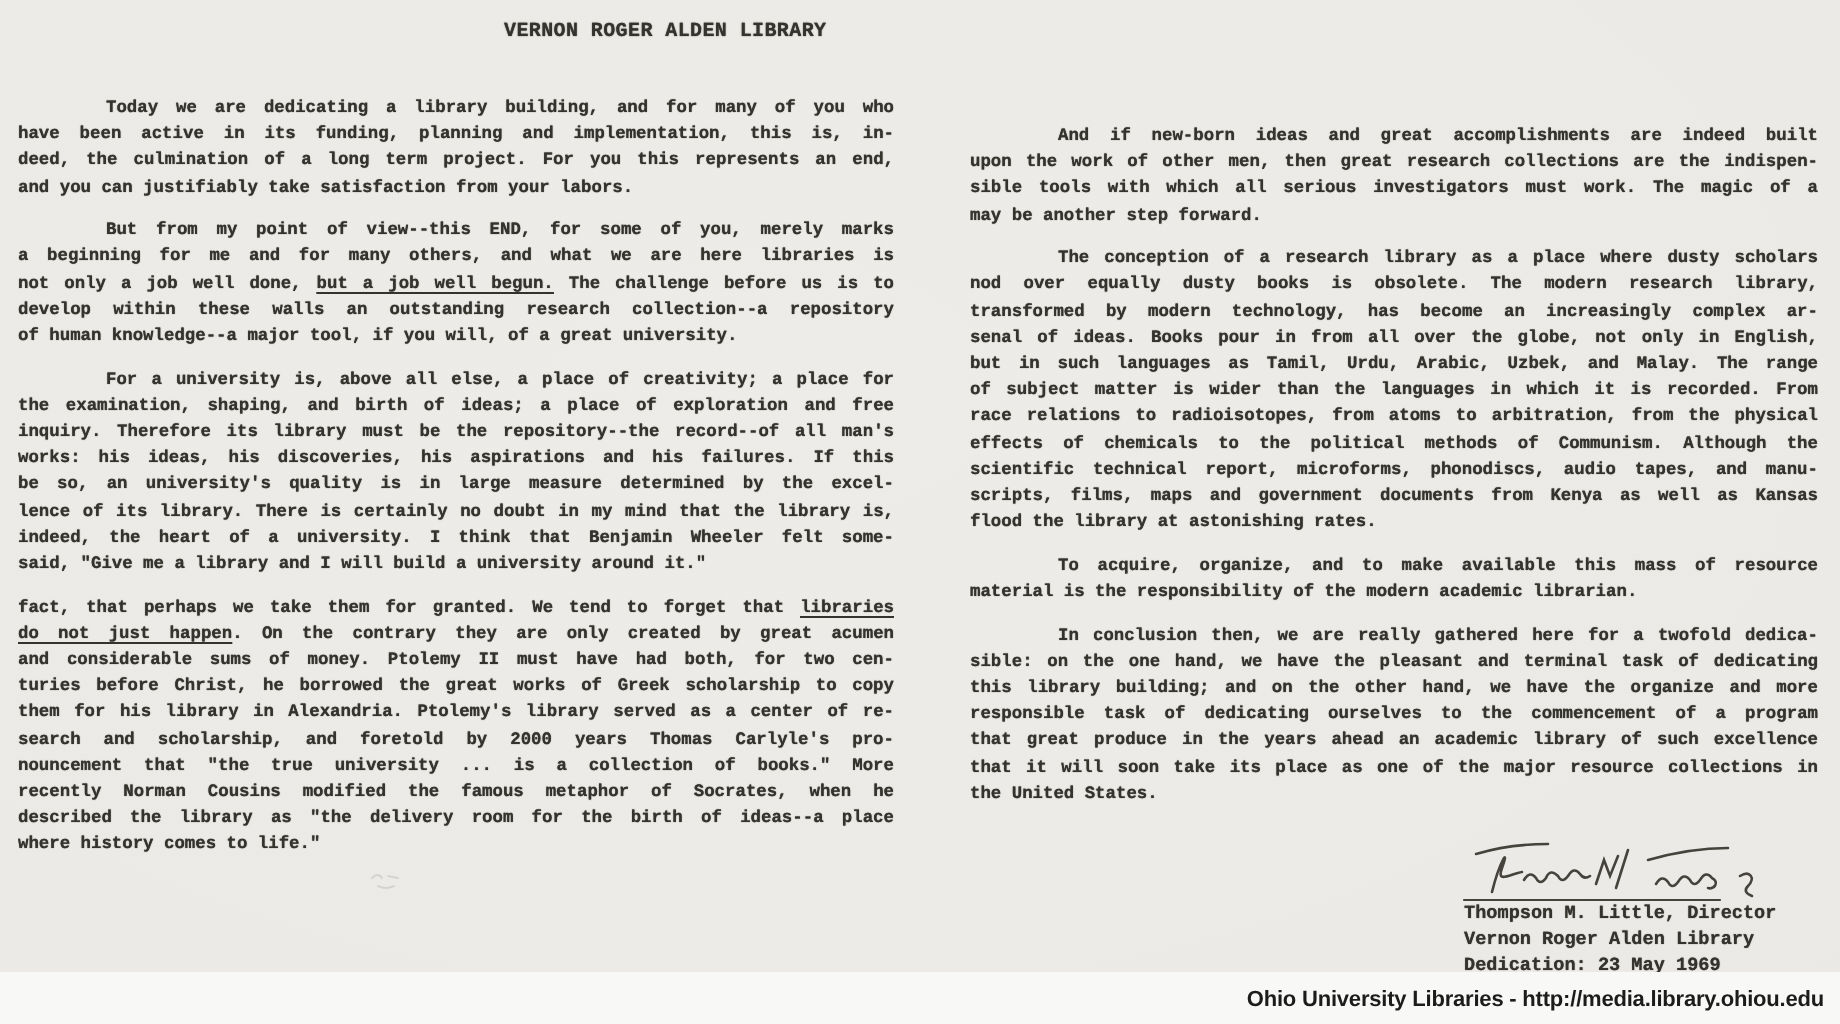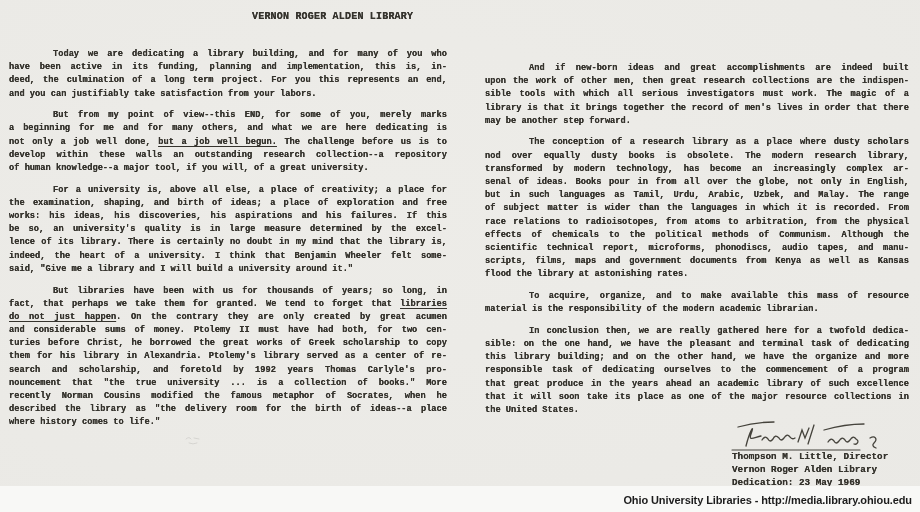--- a/index.html
+++ b/index.html
@@ -57,55 +57,54 @@
 
   <div class="col col-left">
       <div class="para">
         <div class="tline indent"><span>Today we are dedicating a library building, and for many of you who</span></div>
         <div class="tline"><span>have been active in its funding, planning and implementation, this is,  in-</span></div>
         <div class="tline"><span>deed, the culmination of a long term project.  For you this represents an end,</span></div>
         <div class="tline last"><span>and you can justifiably take satisfaction from your labors.</span></div>
       </div>
       <div class="para">
         <div class="tline indent"><span>But from my point of view--this END, for some of you, merely marks</span></div>
-        <div class="tline"><span>a beginning for me and for many others, and what we are here dedicating is</span></div>
+        <div class="tline"><span>a beginning for me and for many others, and what we are here libraries is</span></div>
         <div class="tline"><span>not only a job well done, </span><span class="us">but a job well begun.</span><span> The challenge before us is to</span></div>
         <div class="tline"><span>develop within these walls an outstanding research collection--a repository</span></div>
         <div class="tline last"><span>of human knowledge--a major tool, if you will, of a great university.</span></div>
       </div>
       <div class="para">
         <div class="tline indent"><span>For a university is, above all else, a place of creativity; a place for</span></div>
         <div class="tline"><span>the examination, shaping, and birth of ideas; a place of exploration and free</span></div>
+        <div class="tline"><span>inquiry.  Therefore its library must be the repository--the record--of all man's</span></div>
         <div class="tline"><span>works: his ideas, his discoveries, his aspirations and his failures.  If this</span></div>
         <div class="tline"><span>be so, an university's quality is in large measure determined by the excel-</span></div>
         <div class="tline"><span>lence of its library.  There is certainly no doubt in my mind that the library is,</span></div>
         <div class="tline"><span>indeed, the heart of a university.  I think that Benjamin Wheeler felt some-</span></div>
         <div class="tline last"><span>said,  "Give me a library and I will build a university around it."</span></div>
       </div>
       <div class="para">
-        <div class="tline indent"><span>But libraries have been with us for thousands of years;  so long, in</span></div>
         <div class="tline"><span>fact, that perhaps we take them for granted.  We tend to forget that </span><span class="us">libraries</span></div>
         <div class="tline"><span class="us">do not just happen</span><span>.  On the contrary they are only created by great acumen</span></div>
         <div class="tline"><span>and considerable sums of money.  Ptolemy II must have had both, for two cen-</span></div>
         <div class="tline"><span>turies before Christ, he borrowed the great works of Greek scholarship to copy</span></div>
         <div class="tline"><span>them for his library in Alexandria.  Ptolemy's library served as a center of re-</span></div>
-        <div class="tline"><span>search and scholarship, and foretold by 1992 years Thomas Carlyle's pro-</span></div>
+        <div class="tline"><span>search and scholarship, and foretold by 2000 years Thomas Carlyle's pro-</span></div>
         <div class="tline"><span>nouncement that "the true university ... is a collection of books."  More</span></div>
         <div class="tline"><span>recently Norman Cousins modified the famous metaphor of Socrates, when he</span></div>
         <div class="tline"><span>described the library as "the delivery room for the birth of ideas--a place</span></div>
         <div class="tline last"><span>where history comes to life."</span></div>
       </div>
     </div>
 
   <div class="col col-right">
       <div class="para">
         <div class="tline indent"><span>And if new-born ideas and great accomplishments are indeed built</span></div>
         <div class="tline"><span>upon the work of other men, then great research collections are the indispen-</span></div>
         <div class="tline"><span>sible tools with which all serious investigators must work.  The magic of a</span></div>
-        <div class="tline"><span>library is that it brings together the record of men's lives in order that there</span></div>
         <div class="tline last"><span>may be another step forward.</span></div>
       </div>
       <div class="para">
         <div class="tline indent"><span>The conception of a research library as a place where dusty scholars</span></div>
         <div class="tline"><span>nod over equally dusty books is obsolete.  The modern research library,</span></div>
         <div class="tline"><span>transformed by modern technology, has become an increasingly complex ar-</span></div>
         <div class="tline"><span>senal of ideas.  Books pour in from all over the globe, not only in English,</span></div>
         <div class="tline"><span>but in such languages as Tamil, Urdu, Arabic, Uzbek, and Malay.  The range</span></div>
         <div class="tline"><span>of subject matter is wider than the languages in which it is recorded.  From</span></div>
         <div class="tline"><span>race relations to radioisotopes, from atoms to arbitration, from the physical</span></div>

